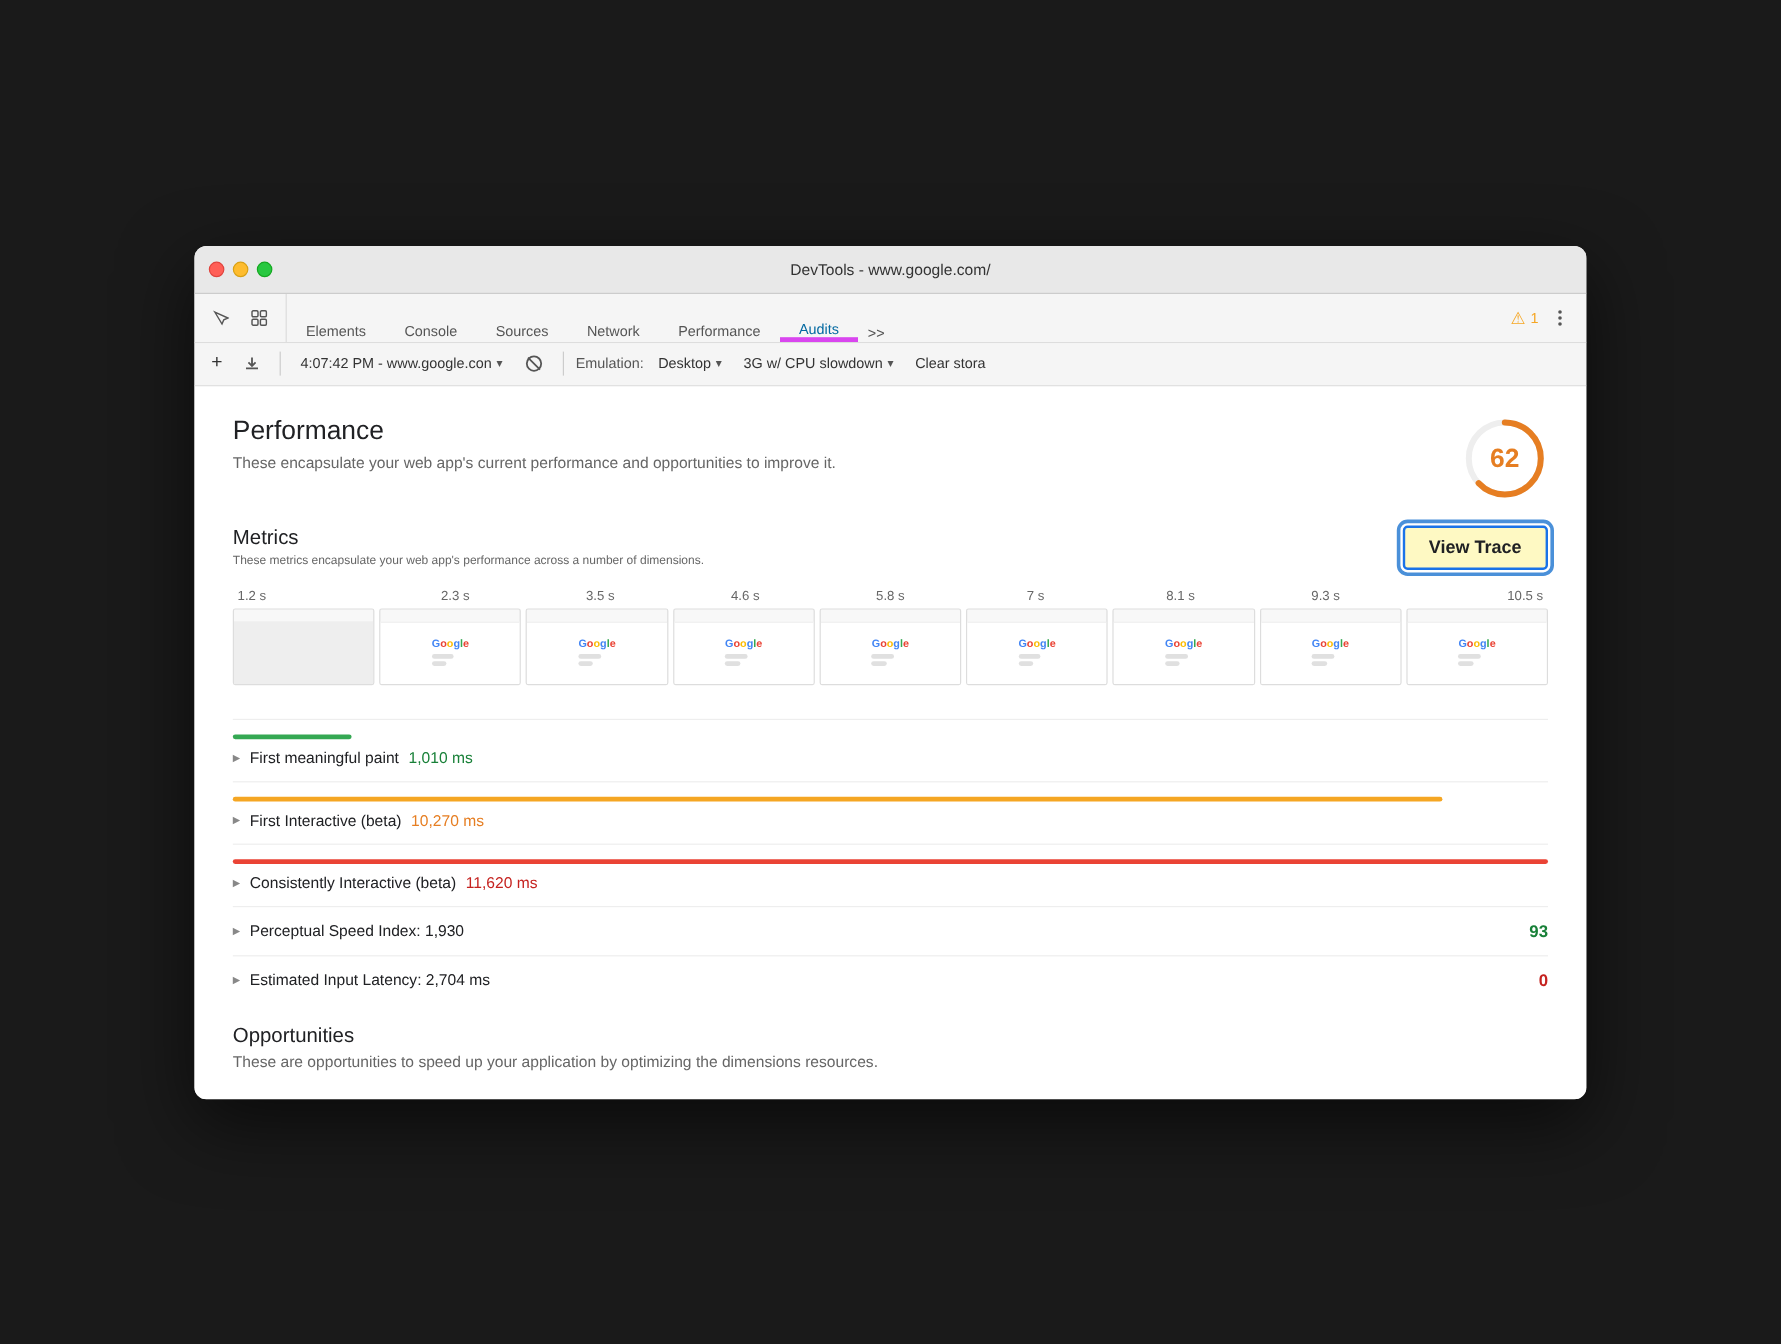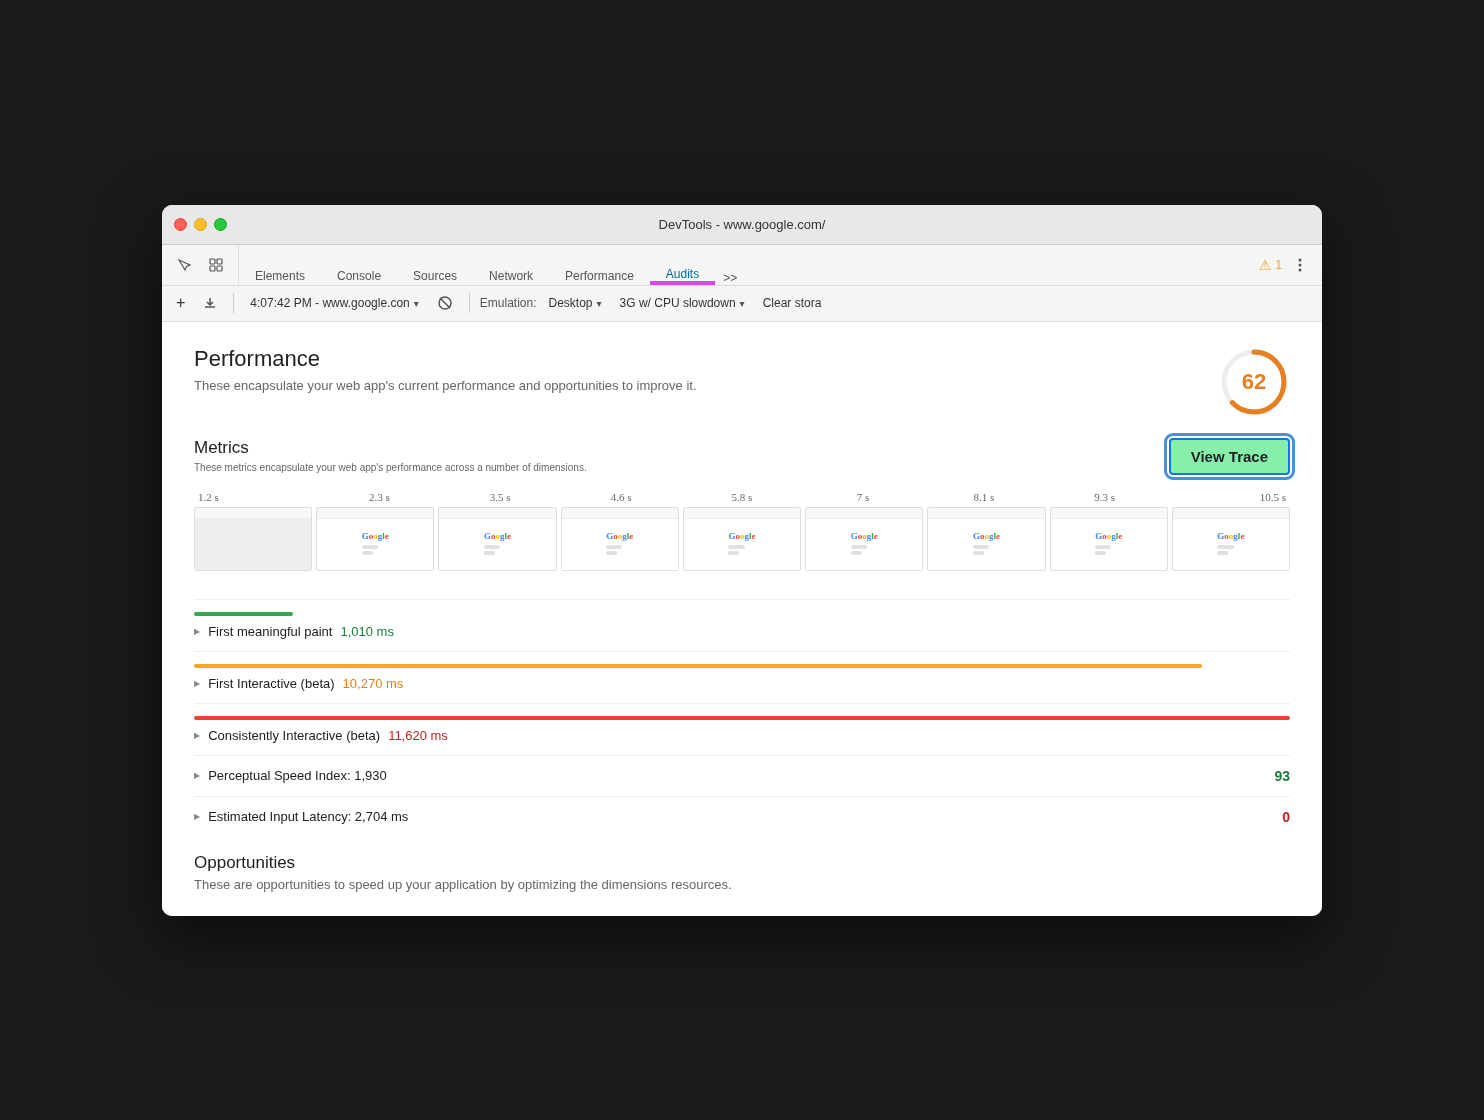--- a/index.html
+++ b/index.html
@@ -204,34 +204,33 @@
       margin-bottom: 4px;
     }
     .metrics-desc {
       font-size: 10px;
       color: #666;
       text-align: right;
     }
     .view-trace-btn {
       padding: 8px 20px;
       border: 2px solid #1a73e8;
-      background: #86efac;
+      background: #fef9c3;
       color: #202124;
       font-size: 15px;
       font-weight: 600;
       cursor: pointer;
       border-radius: 4px;
       white-space: nowrap;
       outline: 3px solid #4a90d9;
       outline-offset: 2px;
     }
     
     .timeline {
       margin-bottom: 28px;
-      font-family: Liberation Serif, serif;
     }
     .timeline-labels {
       display: flex;
       justify-content: space-between;
       margin-bottom: 4px;
       padding: 0 4px;
     }
     .timeline-label {
       font-size: 11px;
       color: #666;

